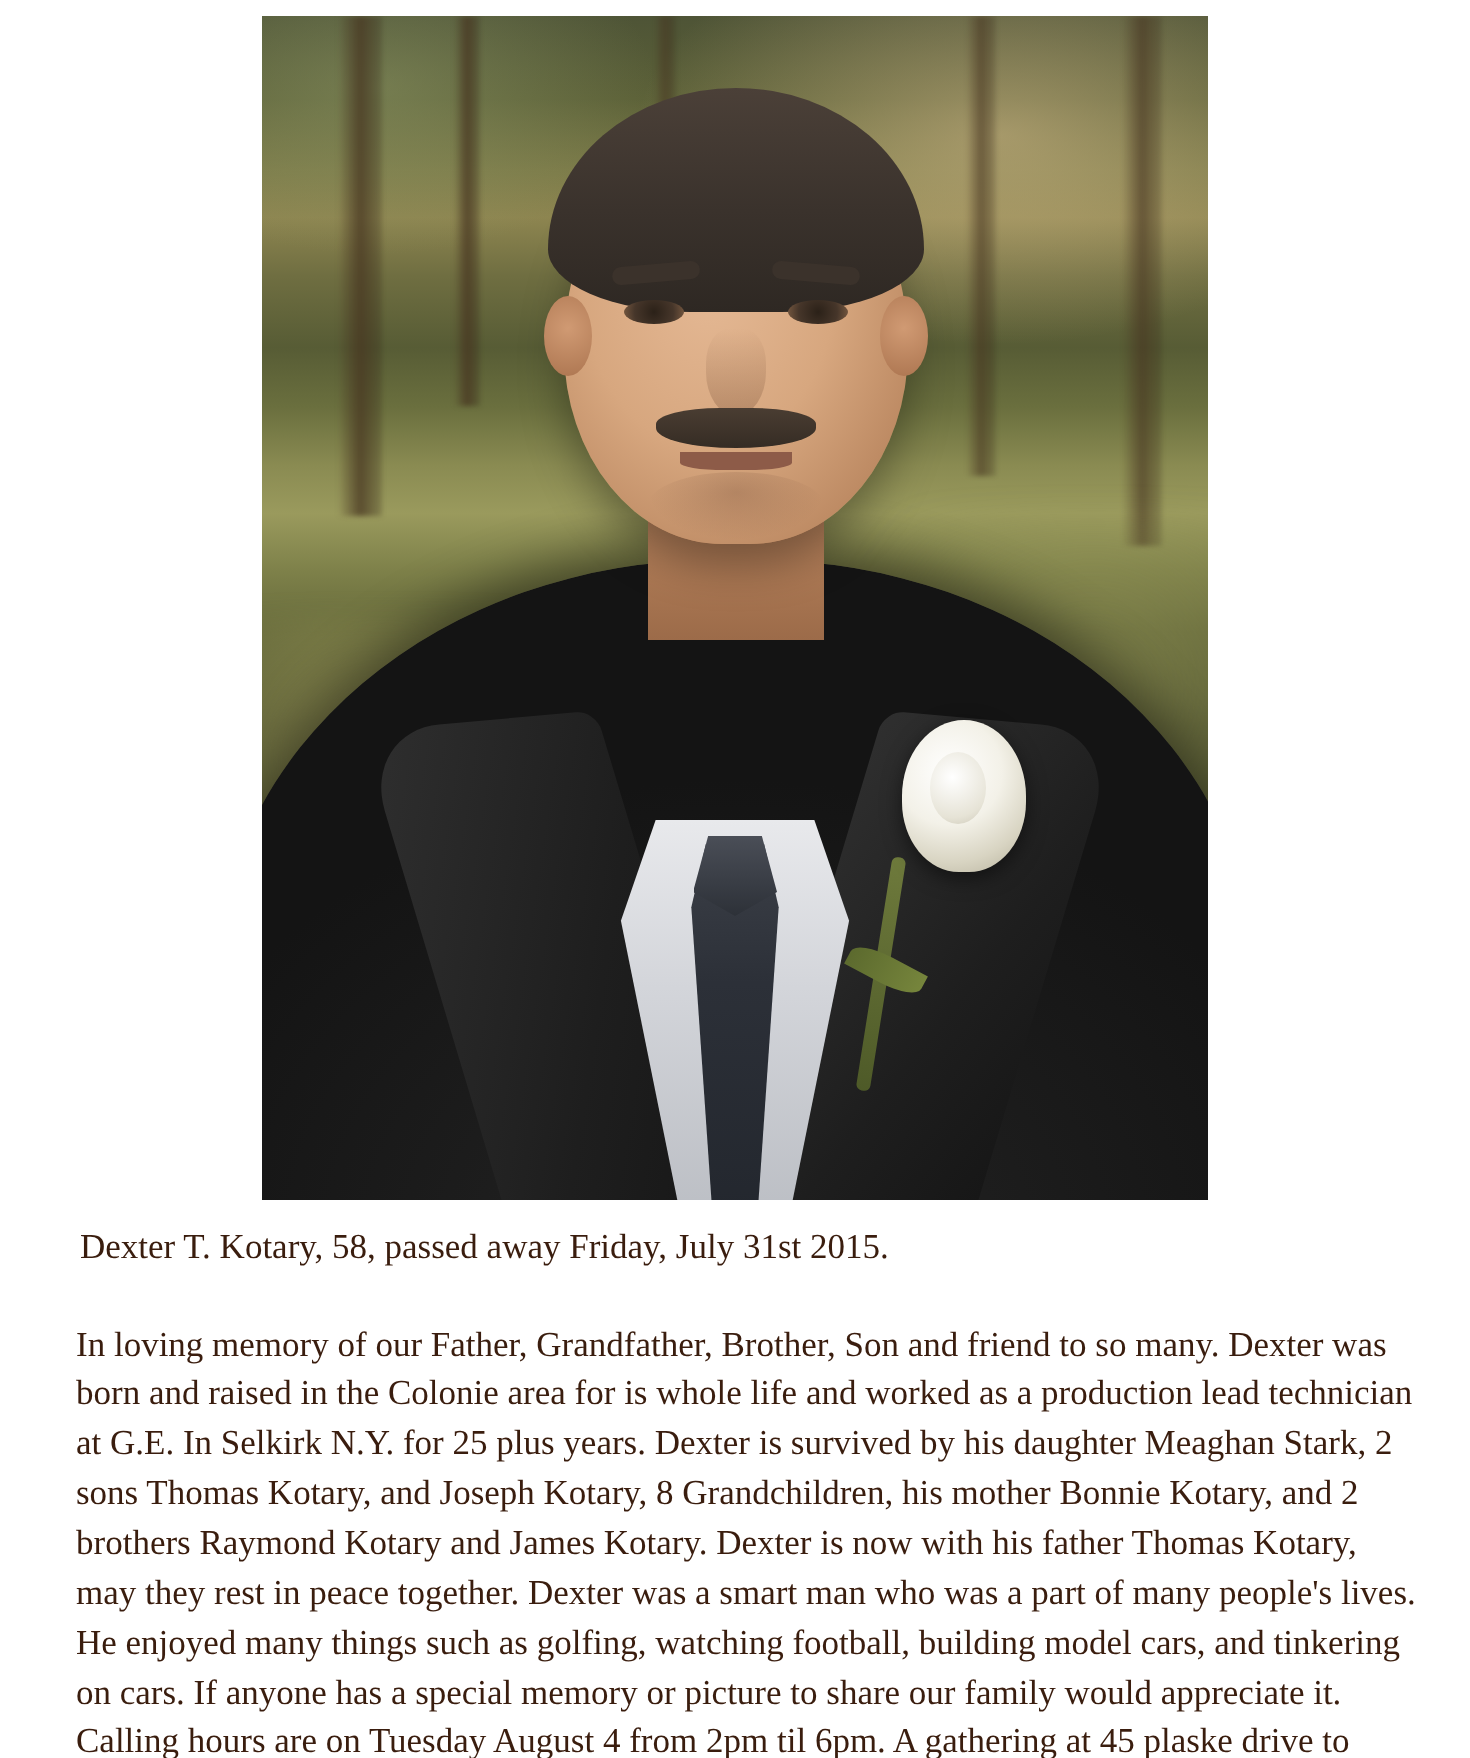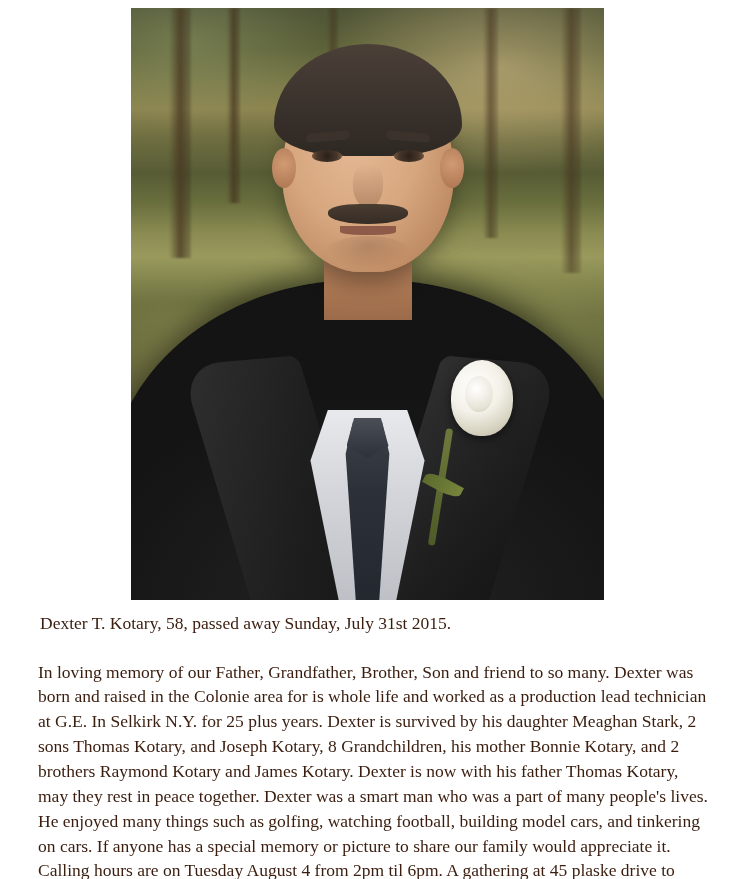--- a/index.html
+++ b/index.html
@@ -352,17 +352,17 @@
       <div class="eye-l"></div>
       <div class="eye-r"></div>
       <div class="nose"></div>
       <div class="mustache"></div>
       <div class="mouth"></div>
       <div class="chin-shadow"></div>
     </div>
   </div>
 
   <div class="obit">
-    <p class="lead">Dexter T. Kotary, 58, passed away Sunday, July 31st 2015.</p>
+    <p class="lead">Dexter T. Kotary, 58, passed away Friday, July 31st 2015.</p>
     <p class="body-text">In loving memory of our Father, Grandfather, Brother, Son and friend to so many. Dexter was born and raised in the Colonie area for is whole life and worked as a production lead technician at G.E. In Selkirk N.Y. for 25 plus years. Dexter is survived by his daughter Meaghan Stark, 2 sons Thomas Kotary, and Joseph Kotary, 8 Grandchildren, his mother Bonnie Kotary, and 2 brothers Raymond Kotary and James Kotary. Dexter is now with his father Thomas Kotary, may they rest in peace together. Dexter was a smart man who was a part of many people's lives. He enjoyed many things such as golfing, watching football, building model cars, and tinkering on cars. If anyone has a special memory or picture to share our family would appreciate it. Calling hours are on Tuesday August 4 from 2pm til 6pm. A gathering at 45 plaske drive to immediately follow.</p>
   </div>
 
 </div>
 
 </body></html>

